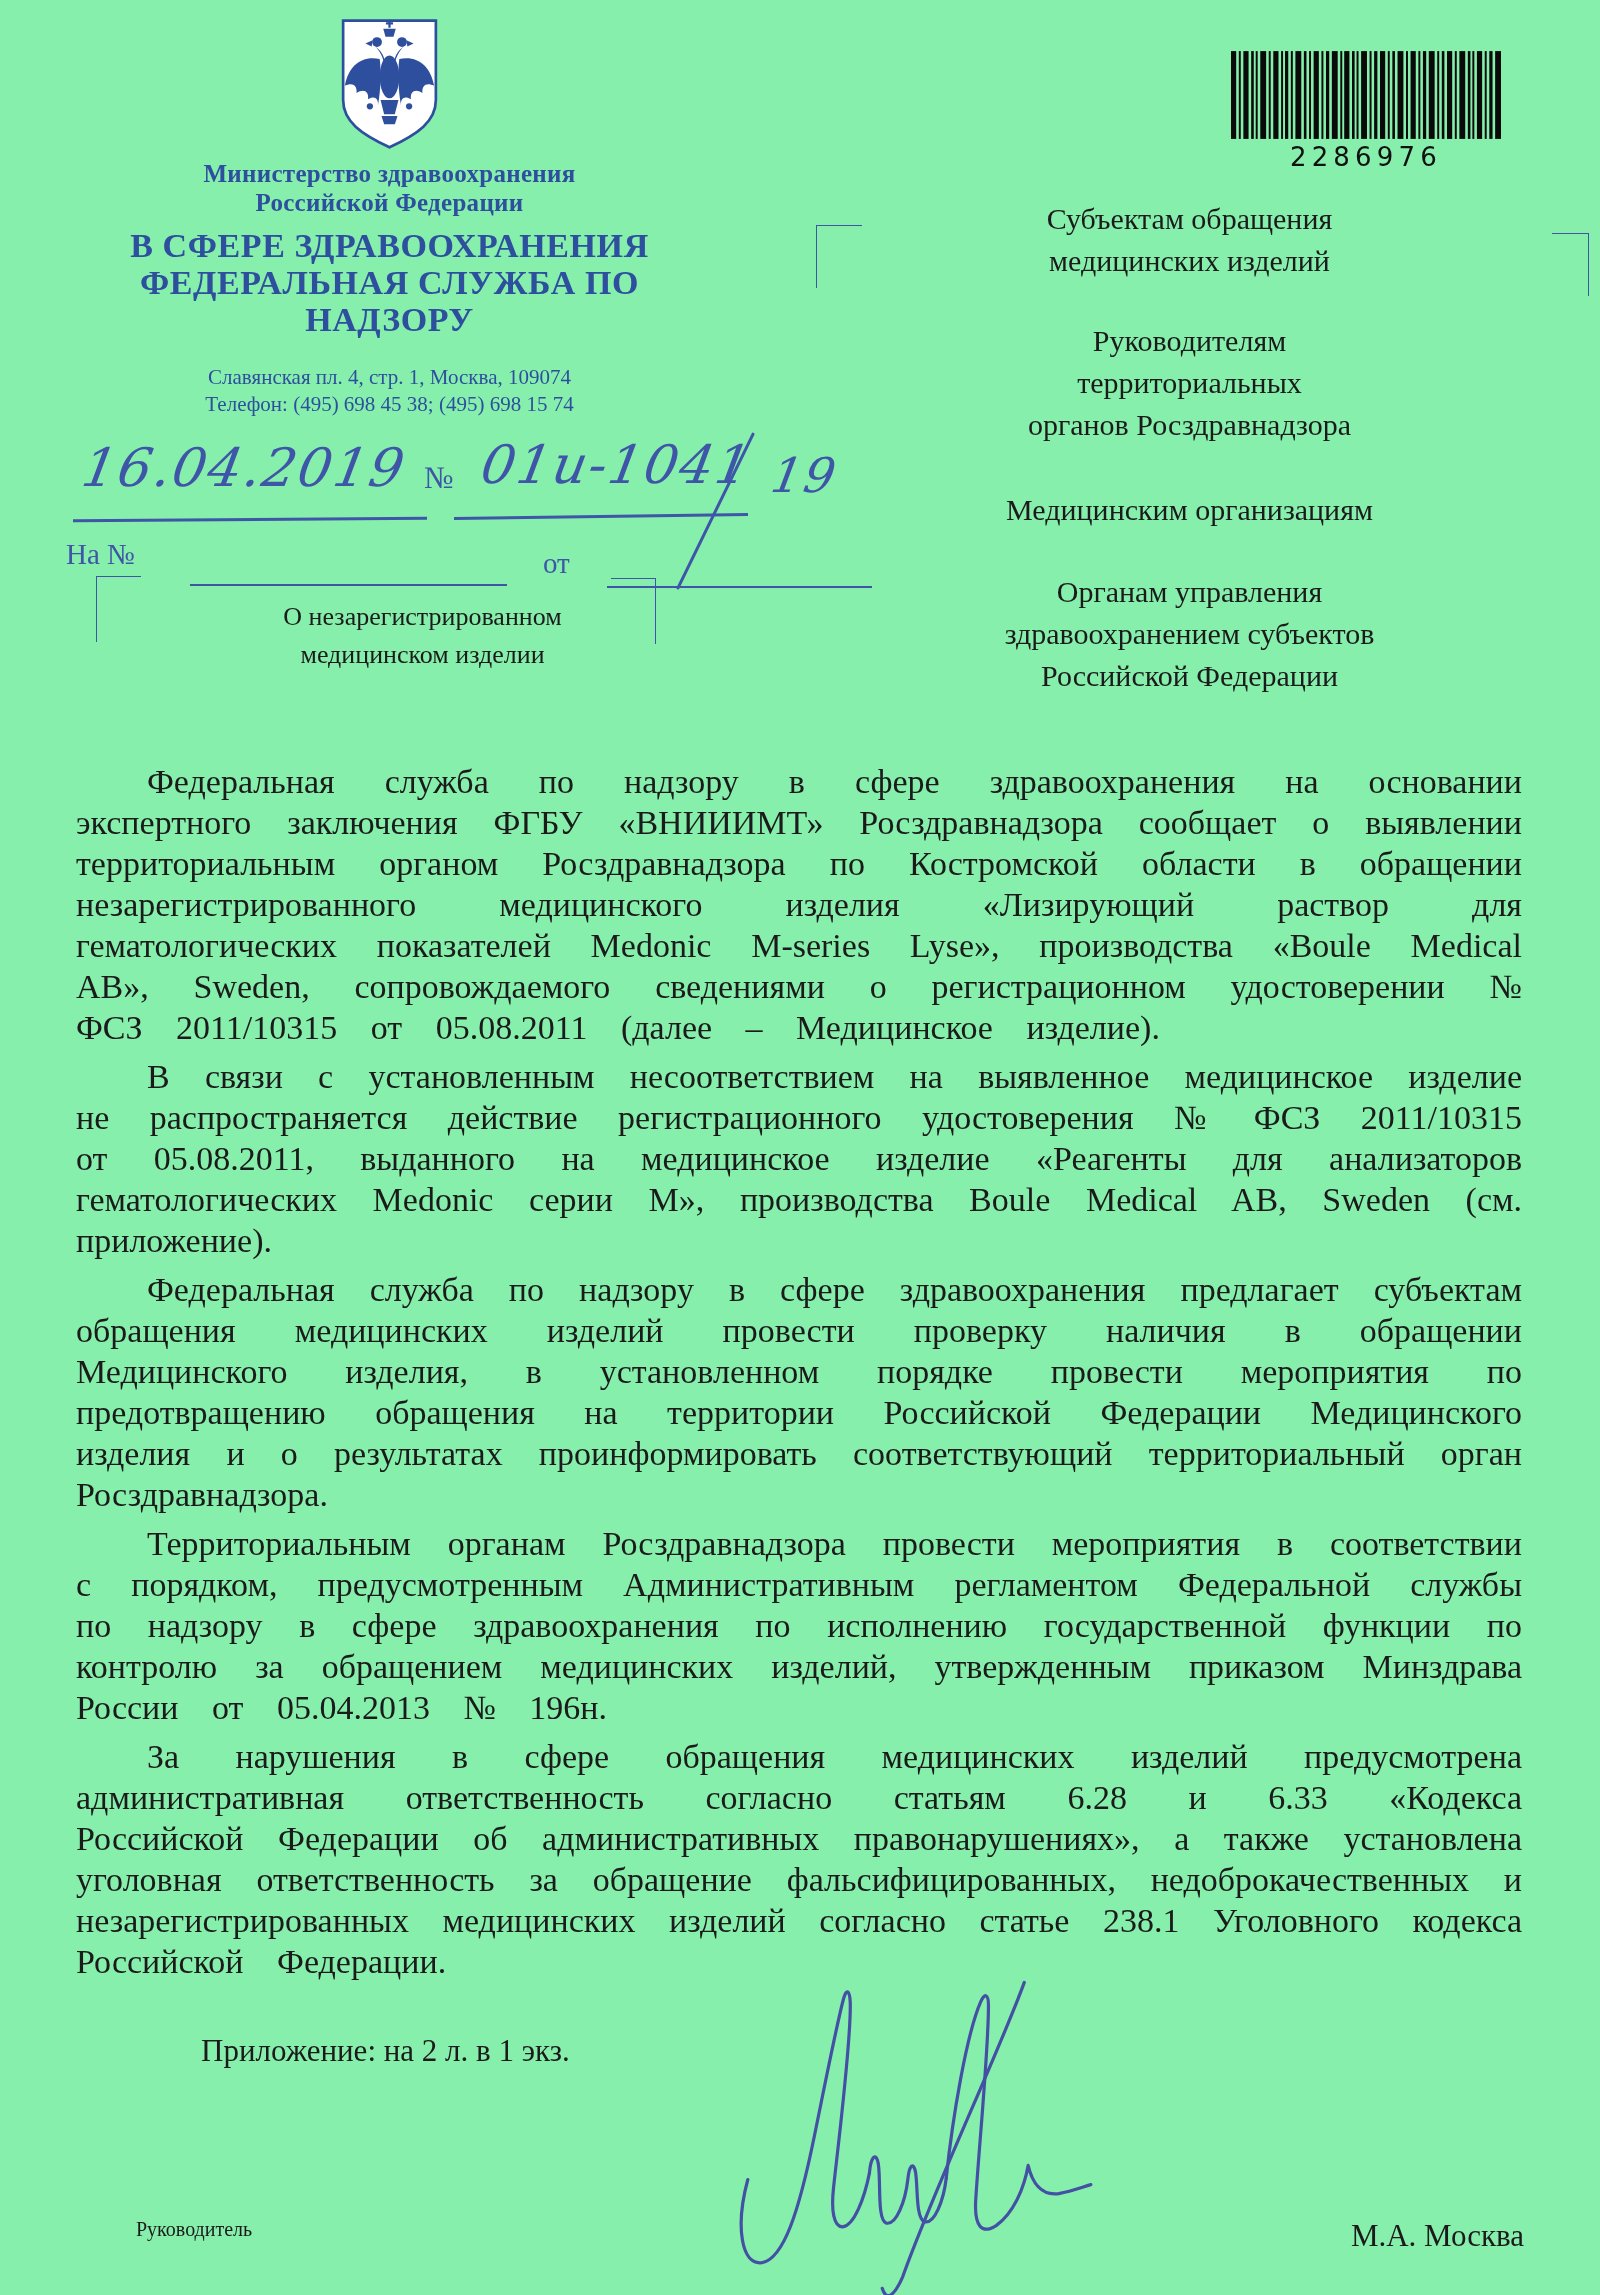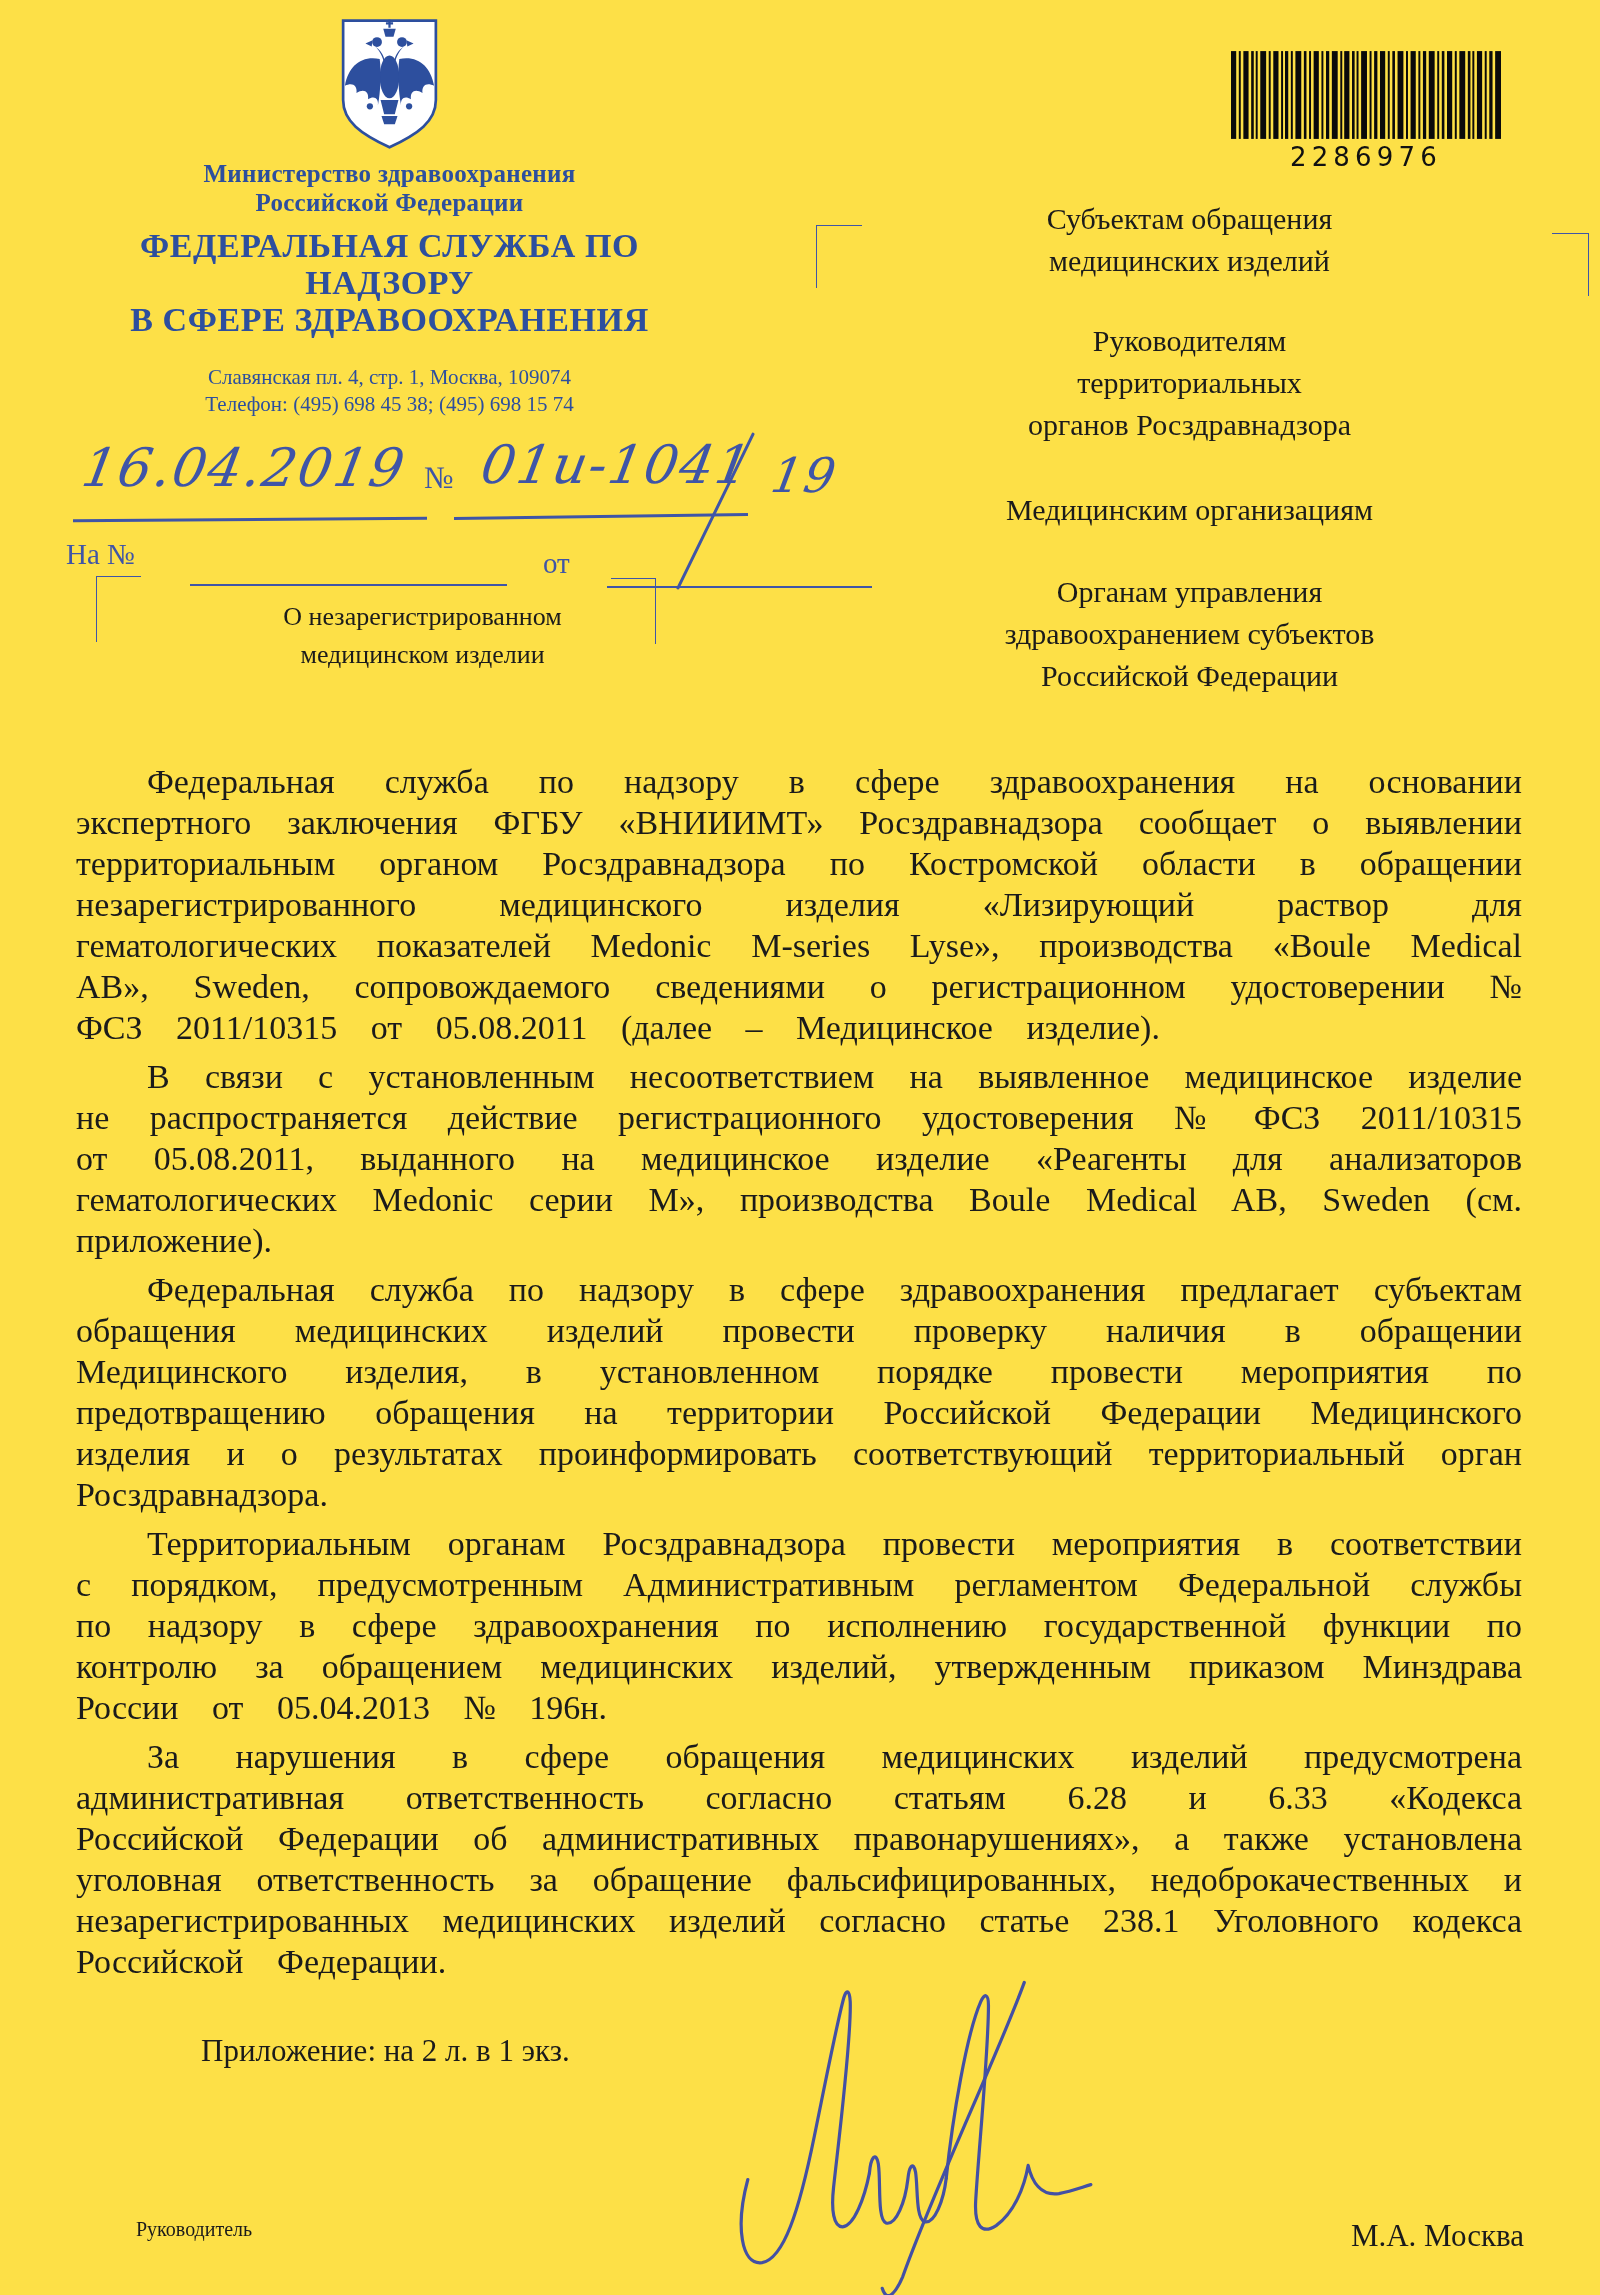--- a/index.html
+++ b/index.html
@@ -4,21 +4,21 @@
 <style>
   :root{
     --accent:#2d4f9e;
     --ink:#3f55a7;
     --text:#1b1b1b;
     --signature:#4350a4;
   }
   html,body{margin:0;padding:0;background:#e8e8e8;}
   .page{
     position:relative;width:1601px;height:2295px;margin:0 auto;
-    background:#fde047;overflow:hidden;
+    background:#86efac;overflow:hidden;
     font-family:"Liberation Serif","DejaVu Serif",serif;
     color:var(--text);
   }
   
   .letterhead{position:absolute;left:58px;top:16.2px;width:663px;text-align:center;color:var(--accent);}
   .coat{display:block;margin:0 auto 6.5px auto;}
   .ministry-line{font-weight:bold;font-size:25px;line-height:29px;letter-spacing:0.3px;}
   .service-block{margin-top:10.4px;}
   .service-line{font-weight:bold;font-size:34px;line-height:37px;letter-spacing:0.6px;}
   .addr-block{margin-top:26px;}
@@ -97,22 +97,22 @@
         <path d="M71 48 C92 44 106 56 110 78 C102 74 96 77 97 86 C89 81 83 84 84 93 C77 89 72 92 73 100 C70 86 69 62 71 48 Z"></path>
         <path d="M50 94 H70 L66 110 H54 Z"></path>
         <path d="M51 112 h18 l-3 9 h-12 z"></path>
         <circle cx="38" cy="101" r="3.5"></circle>
         <circle cx="82" cy="101" r="3.5"></circle>
       </g>
     </svg>
     <div class="ministry-line">Министерство здравоохранения</div>
     <div class="ministry-line">Российской Федерации</div>
     <div class="service-block">
+      <div class="service-line">В СФЕРЕ ЗДРАВООХРАНЕНИЯ</div>
       <div class="service-line">ФЕДЕРАЛЬНАЯ СЛУЖБА ПО НАДЗОРУ</div>
-      <div class="service-line">В СФЕРЕ ЗДРАВООХРАНЕНИЯ</div>
     </div>
     <div class="addr-block">
       <div class="addr-line">Славянская пл. 4, стр. 1, Москва, 109074</div>
       <div class="addr-line">Телефон: (495) 698 45 38; (495) 698 15 74</div>
     </div>
   </div>
 
   <div class="hw hw-date">16.04.2019</div>
   <div class="printed-no">№</div>
   <div class="hw hw-number">01и-1041</div>

